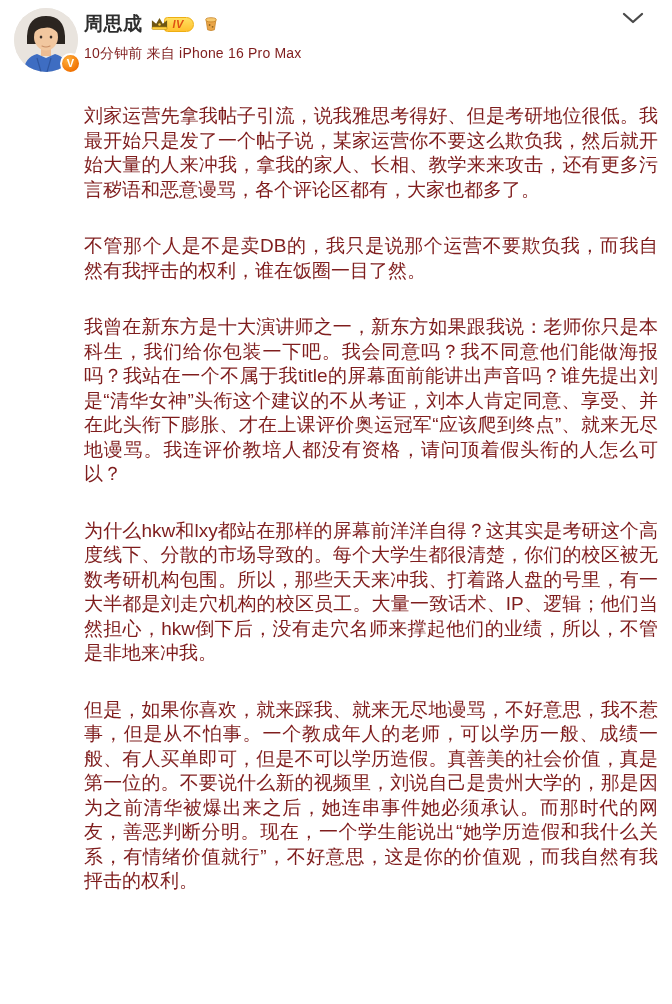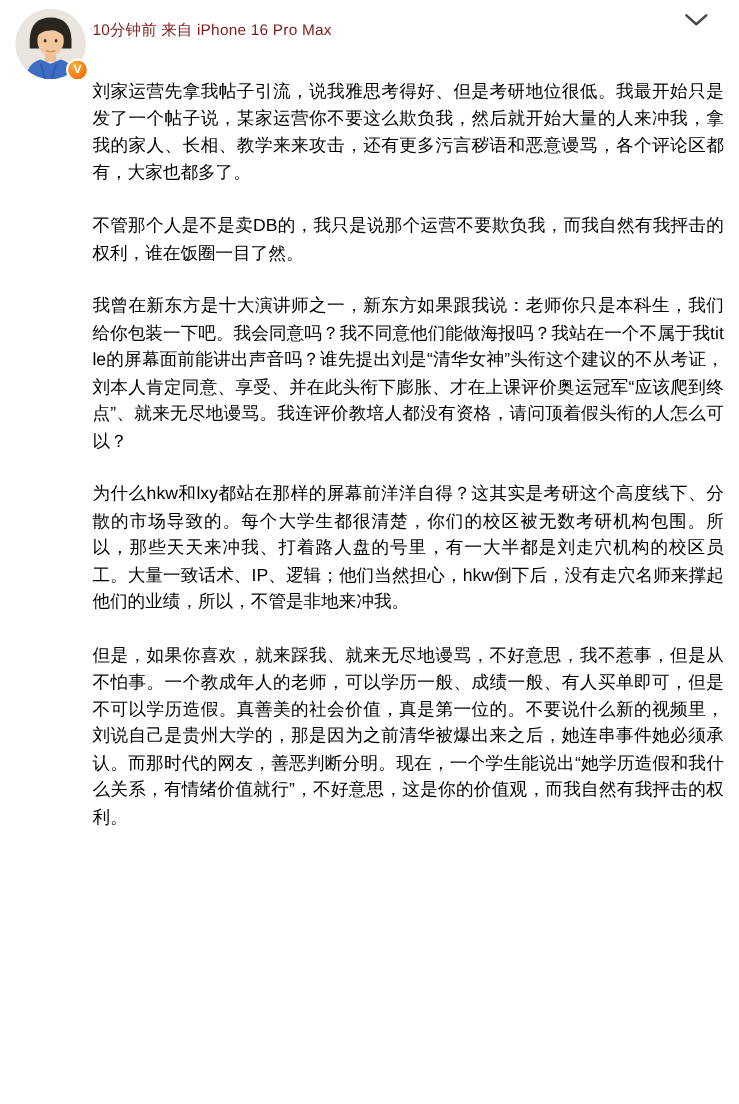--- a/index.html
+++ b/index.html
@@ -45,26 +45,27 @@
   .meta-row .sep { display: inline-block; width: 4px; }
   .collapse-btn {
     position: absolute; right: 26px; top: 10px;
     background: none; border: none; cursor: pointer; padding: 2px;
     display: flex;
   }
 
   
   .post-body { padding: 0 14px 0 84px; margin-top: -2px; }
   .para {
-    font-size: 16px;
+    font-size: 19px;
     line-height: 24.5px;
-    color: #000000;
+    color: #7f1d1d;
     text-align: justify;
     margin-bottom: 24px;
     word-break: break-all;
+    margin-top: 32px;
   }
 </style>
 </head>
 <body>
 
 <div class="post-card">
 
   <div class="post-header">
 
     <div class="avatar-wrap">
@@ -79,20 +80,43 @@
           <path d="M20 25 Q21 14 32 13 Q43 14 44 25 Q37 18 30 20 Q24 20 20 25 Z" fill="#2b2520"></path>
           <ellipse cx="27" cy="29" rx="1.3" ry="1.6" fill="#3a2f28"></ellipse>
           <ellipse cx="37" cy="29" rx="1.3" ry="1.6" fill="#3a2f28"></ellipse>
           <path d="M28 38 Q32 40 36 38" stroke="#c98f66" stroke-width="1.1" fill="none" stroke-linecap="round"></path>
         </svg>
       </span>
       <span class="verified">V</span>
     </div>
 
     <div class="head-info">
+      <div class="name-row">
+        <span class="username">周思成</span>
+
+        <span class="vip-badge">
+          <span class="vip-crown">
+            <svg width="19" height="16" viewBox="0 0 20 16" xmlns="http://www.w3.org/2000/svg">
+              <path d="M2 12 L2 4 L6.5 7.8 L10 1.8 L13.5 7.8 L18 4 L18 12 Z" fill="#6e5513"></path>
+              <rect x="2" y="11.2" width="16" height="2.6" rx="1.2" fill="#ffcf3e" stroke="#b98c14" stroke-width="0.6"></rect>
+              <circle cx="10" cy="8.6" r="1.3" fill="#ffcf3e"></circle>
+            </svg>
+          </span>
+          <span class="vip-pill">IV</span>
+        </span>
+
+        <span class="cup-badge">
+          <svg width="14" height="16" viewBox="0 0 14 16" xmlns="http://www.w3.org/2000/svg">
+            <path d="M2.2 4.5 L11.8 4.5 L10.4 13.8 Q7 15.4 3.6 13.8 Z" fill="#e8a13f" stroke="#c47c1c" stroke-width="0.8"></path>
+            <ellipse cx="7" cy="3.8" rx="5.3" ry="2.1" fill="#f7c768" stroke="#c47c1c" stroke-width="0.8"></ellipse>
+            <circle cx="5.6" cy="9" r="0.9" fill="#8a5a10"></circle>
+            <circle cx="8.6" cy="10.8" r="0.9" fill="#8a5a10"></circle>
+          </svg>
+        </span>
+      </div>
 
       <div class="meta-row">
         <span>10分钟前</span><span class="sep"></span><span>来自 iPhone 16 Pro Max</span>
       </div>
     </div>
 
     <button class="collapse-btn" aria-label="collapse">
       <svg width="22" height="12" viewBox="0 0 22 12" xmlns="http://www.w3.org/2000/svg">
         <polyline points="2,2 11,10 20,2" fill="none" stroke="#4a4a4a" stroke-width="2.3" stroke-linecap="round" stroke-linejoin="round"></polyline>
       </svg>

